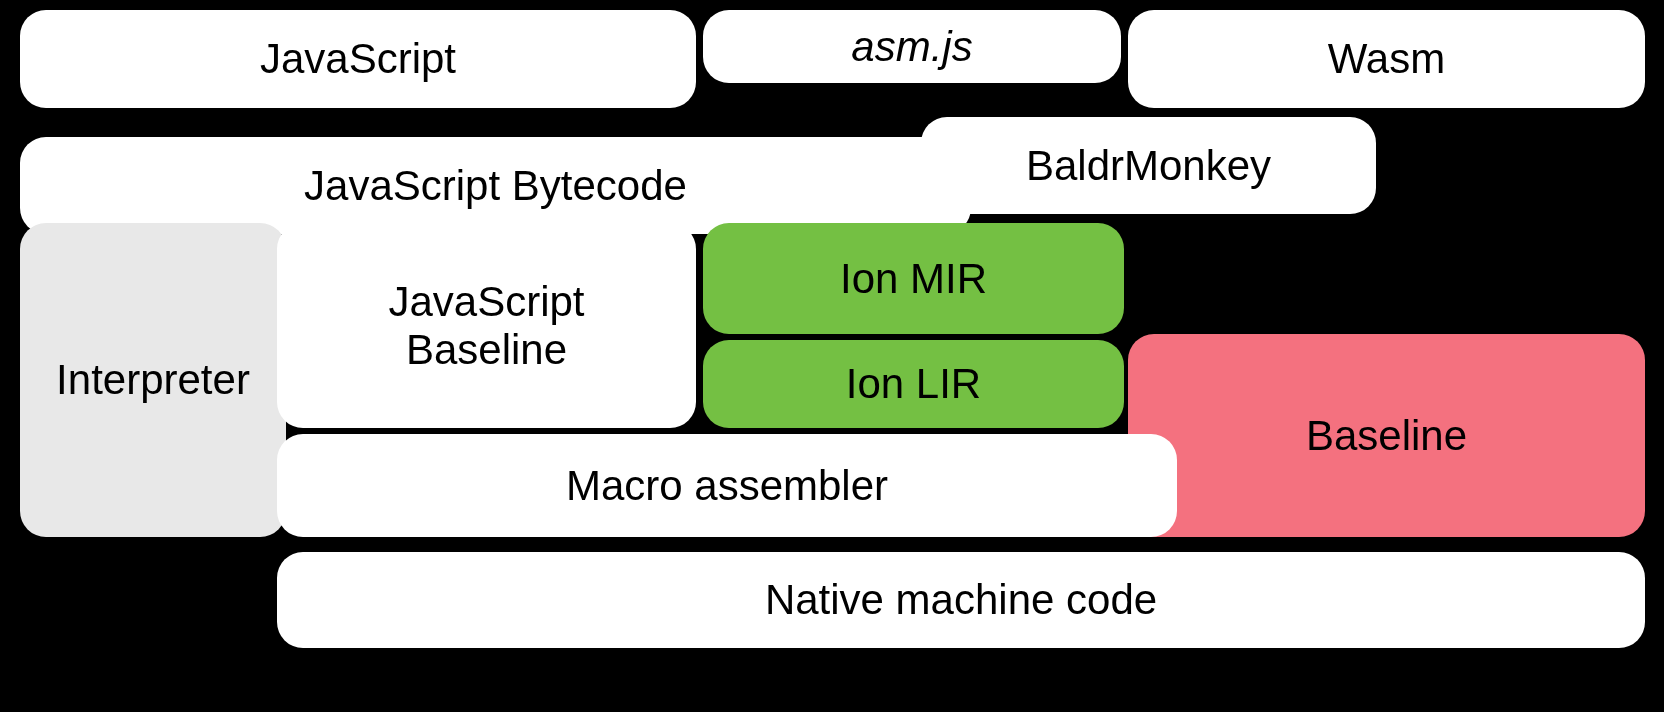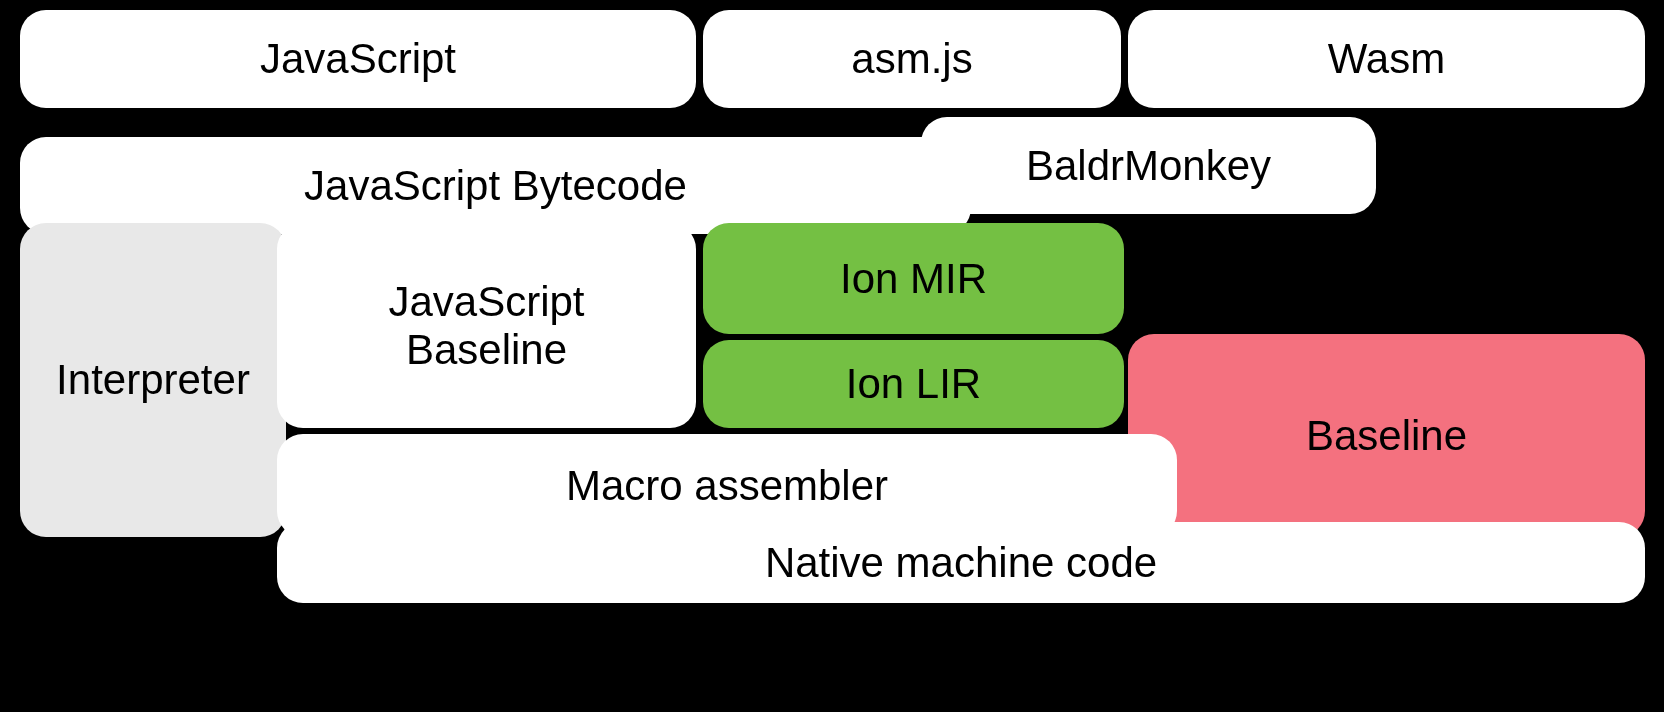--- a/index.html
+++ b/index.html
@@ -35,35 +35,35 @@
   .fill-gray  { background: #E8E8E8; }
   .fill-green { background: #74C043; }
   .fill-pink  { background: #F4717F; }
 </style>
 </head>
 <body>
 
 <div id="stage">
   <div class="node fill-white" style="left:20px; top:10px; width:676px; height:98px;">JavaScript</div>
 
-  <div class="node fill-white" style="left:703px; top:10px; width:418px; height:98px;">asm.js</div>
+  <div class="node fill-white" style="left:703px; top:10px; width:418px; height:73px;font-style:italic;">asm.js</div>
 
   <div class="node fill-white" style="left:1128px; top:10px; width:517px; height:98px;">Wasm</div>
 
   <div class="node fill-white" style="left:20px; top:117px; width:951px; height:97px;margin-top:20px;">JavaScript Bytecode</div>
 
   <div class="node fill-white" style="left:921px; top:117px; width:455px; height:97px;">BaldrMonkey</div>
 
   <div class="node fill-gray" style="left:20px; top:223px; width:266px; height:314px;">Interpreter</div>
 
   <div class="node fill-white" style="left:277px; top:223px; width:419px; height:205px;">JavaScript
 Baseline</div>
 
   <div class="node fill-green" style="left:703px; top:223px; width:421px; height:111px;">Ion MIR</div>
 
   <div class="node fill-green" style="left:703px; top:340px; width:421px; height:88px;">Ion LIR</div>
 
   <div class="node fill-pink" style="left:1128px; top:334px; width:517px; height:203px;">Baseline</div>
 
   <div class="node fill-white" style="left:277px; top:434px; width:900px; height:103px;">Macro assembler</div>
 
-  <div class="node fill-white" style="left:277px; top:522px; width:1368px; height:81px;">Native machine code</div>
+  <div class="node fill-white" style="left:277px; top:552px; width:1368px; height:96px;">Native machine code</div>
 </div>
 
 </body></html>

